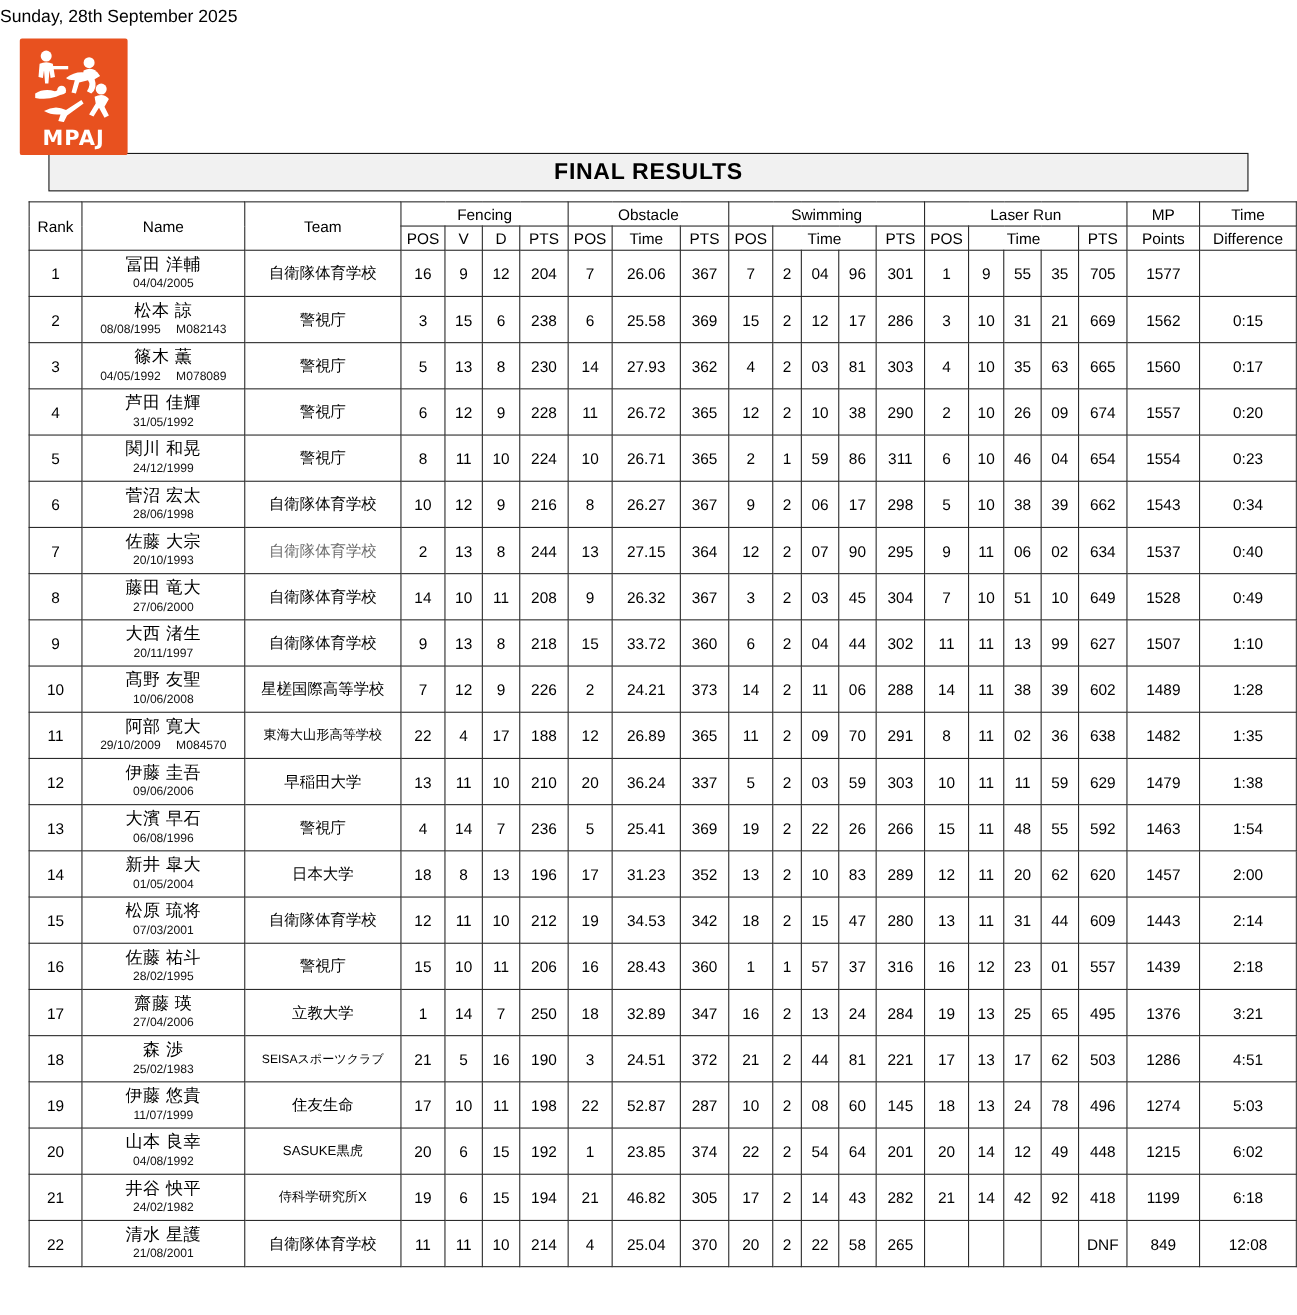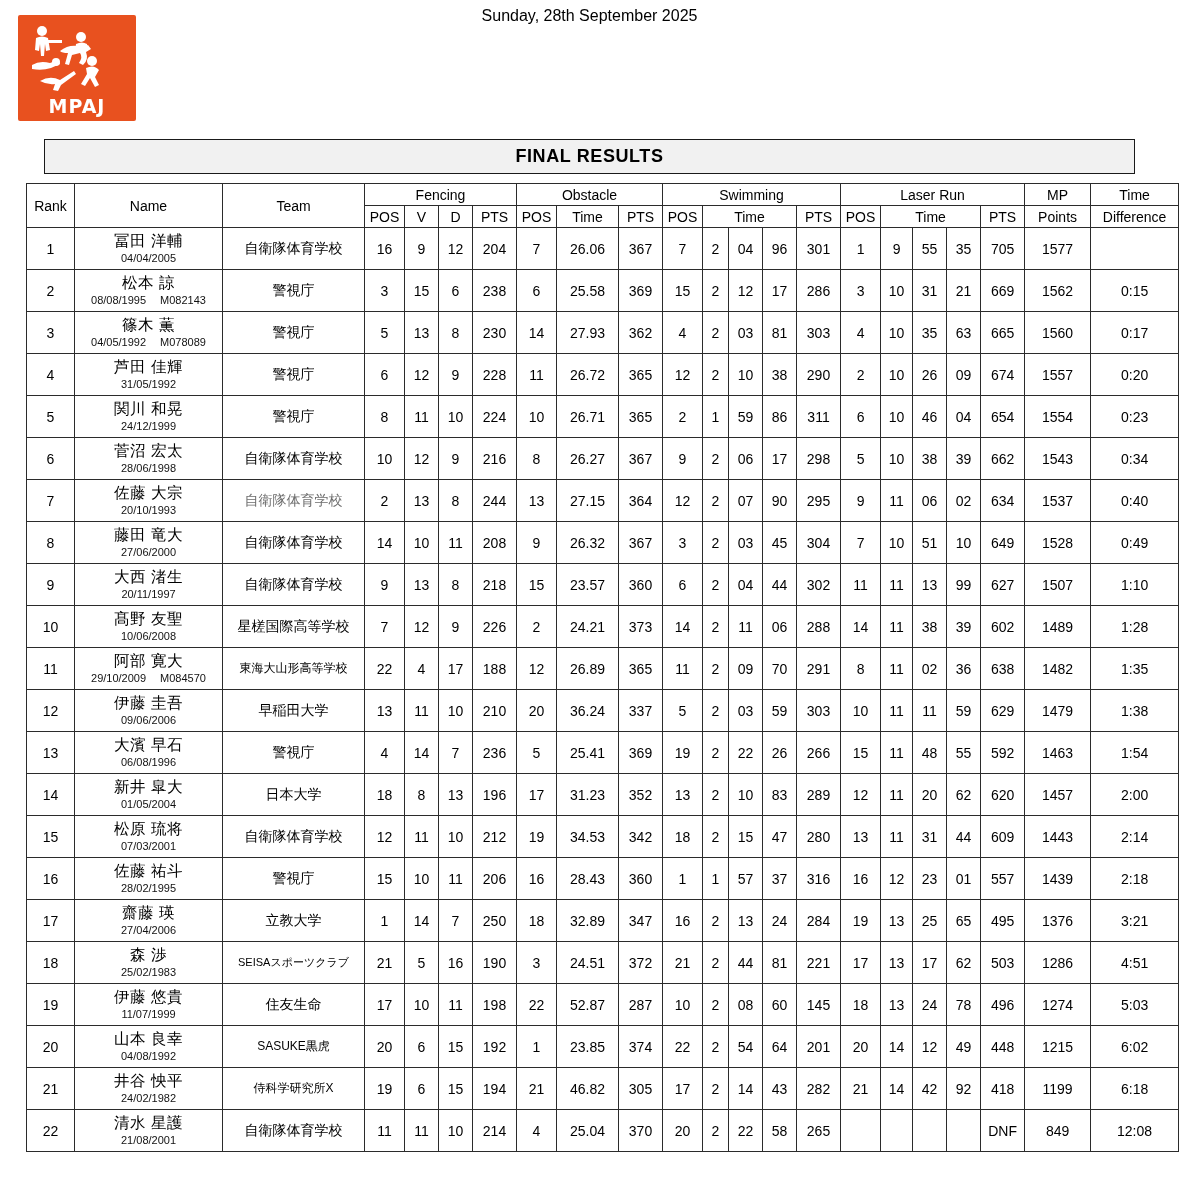--- a/index.html
+++ b/index.html
@@ -21,25 +21,26 @@
     height: 126px;
   }
   .logo {
     position: absolute;
     left: 18px;
     top: 8px;
     width: 98px;
     height: 106px;
   }
   .logo-box {
-    width: 118px;
+    width: 98px;
     height: 106px;
     background: #e8511f;
     position: relative;
     border-radius: 2px;
+    margin-top: 20px;
   }
   .logo-box .fig {
     position: absolute;
     left: 8px;
     top: 6px;
     width: 82px;
     height: 70px;
   }
   .logo-box .fig svg { display: block; }
   .logo-text {
@@ -66,36 +67,35 @@
   .hdr-title {
     text-align: center;
     font-size: 40px;
     font-weight: bold;
     line-height: 1.12;
     letter-spacing: 1px;
     margin-top: 2px;
     font-family: "DejaVu Sans", sans-serif;
   }
   .hdr-line3 {
-    text-align: center;
     font-size: 16px;
     margin-top: 7px;
   }
   
   .banner-wrap {
     margin: 6px 44px 0 44px;
     border: 1px solid #1a1a1a;
     background: #f1f1f1;
     height: 33px;
     display: flex;
     align-items: center;
     justify-content: center;
   }
   .banner-wrap .txt {
-    font-size: 18px;
+    font-size: 21px;
     font-weight: bold;
     letter-spacing: 0.6px;
   }
   
   .table-wrap {
     margin: 9px 26px 0 26px;
   }
   table.results {
     border-collapse: collapse;
     width: 1127px;
@@ -464,21 +464,21 @@
           <td class="name-cell">
             <span class="name-main">大西 渚生</span>
             <span class="name-sub"><span>20/11/1997</span></span>
           </td>
           <td class="team-cell">自衛隊体育学校</td>
           <td class="num">9</td>
           <td class="num dash-l">13</td>
           <td class="num dash-l">8</td>
           <td class="pts dash-l">218</td>
           <td class="num">15</td>
-          <td class="time dash-l">23.57</td>
+          <td class="time dash-l">33.72</td>
           <td class="pts dash-l">360</td>
           <td class="num">6</td>
           <td class="time dash-l">2</td>
           <td class="time dash-l">04</td>
           <td class="time dash-l">44</td>
           <td class="pts dash-l">302</td>
           <td class="num">11</td>
           <td class="time dash-l">11</td>
           <td class="time dash-l">13</td>
           <td class="time dash-l">99</td>

